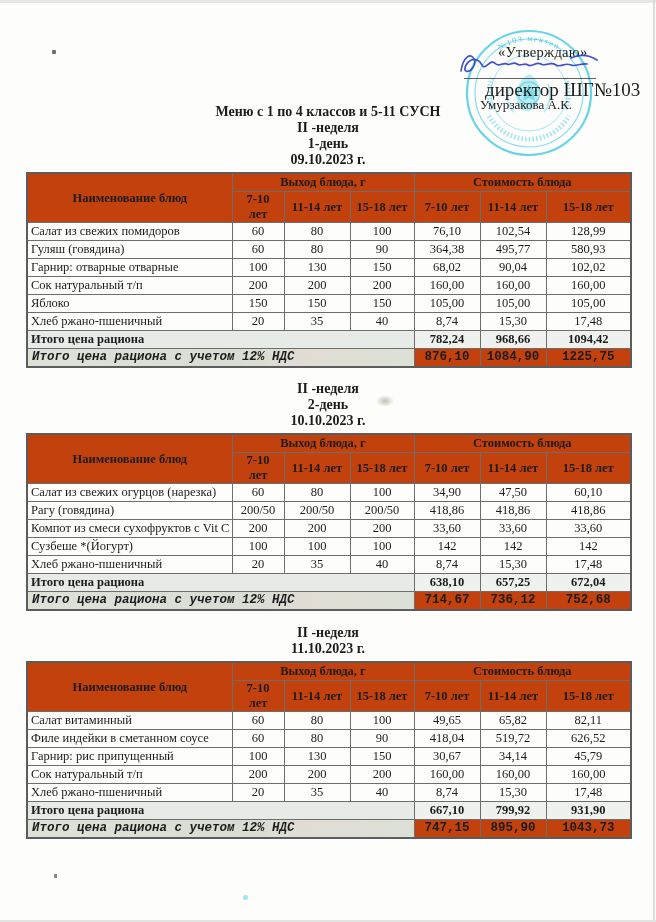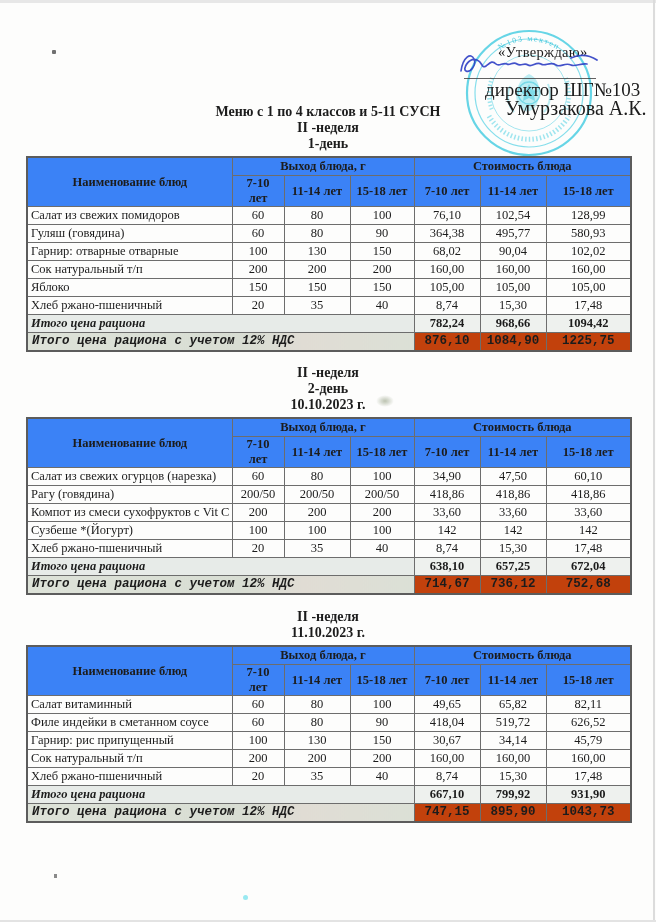--- a/index.html
+++ b/index.html
@@ -16,46 +16,46 @@
   .speck3{position:absolute;left:243px;top:895px;width:5px;height:5px;background:#7fe3ee;border-radius:50%;opacity:.8;}
   .smudge{position:absolute;left:376px;top:395px;width:18px;height:12px;border-radius:50%;
     background:radial-gradient(ellipse at center,#98a388 0%,rgba(152,163,136,0) 70%);opacity:.65;filter:blur(.5px);}
 
   
   .stamp-seal{position:absolute;left:462px;top:26px;width:134px;height:134px;}
   .approve-label{position:absolute;left:498px;top:44px;font-size:14.5px;letter-spacing:.3px;}
   .signature{position:absolute;left:453px;top:49px;width:152px;height:32px;}
   .sig-line{position:absolute;left:464px;top:78px;width:132px;height:1px;background:#3a3a3a;opacity:.8;}
   .director-title{position:absolute;left:485px;top:79px;font-size:19px;}
-  .director-name{position:absolute;left:505px;top:97px;font-size:20px;}
+  .director-name{position:absolute;left:480px;top:97px;font-size:13px;}
 
   
   .doc{position:relative;padding-top:104px;border-radius:20px;}
   .titles{width:604px;margin-left:26px;text-align:center;font-weight:bold;
     font-size:14px;line-height:16px;margin-bottom:4px;}
   .titles div{white-space:nowrap;}
 
   table.menu{border-collapse:collapse;table-layout:fixed;width:604px;margin:0 0 0 26px;
     font-size:12.5px;border:2px solid #5c5c5c;}
   table.menu col.c-name{width:205px;}
   table.menu col.c-v1{width:52px;}
   table.menu col.c-v2{width:66px;}
   table.menu col.c-v3{width:64px;}
   table.menu col.c-s1{width:66px;}
   table.menu col.c-s2{width:66px;}
   table.menu col.c-s3{width:85px;}
   table.menu th,table.menu td{border:1px solid #6d6d6d;padding:0 3px;height:17px;line-height:15px;
     overflow:hidden;}
-  table.menu th{font-weight:bold;text-align:center;background:#3b82f6;}
+  table.menu th{font-weight:bold;text-align:center;background:#c2410c;}
   .h-group{height:19px;}
   .h-sub{height:26px;white-space:pre-line;line-height:13px;}
   td.t-name{text-align:left;padding-left:4px;white-space:nowrap;}
   td.num{text-align:center;}
   tr.row-total td{background:#e7ebe8;font-weight:bold;}
-  tr.row-total td.total-label{font-style:italic;text-align:left;}
+  tr.row-total td.total-label{text-align:left;}
   tr.row-total td.num{background:#eef1ee;}
   tr.row-vat td{background:#dbe0d6;font-weight:bold;font-family:Liberation Mono, monospace;}
   tr.row-vat td.total-label{font-style:italic;text-align:left;padding-left:4px;
     background:linear-gradient(90deg,#dde2d8 0%,#d8ddd3 55%,#e0dcd4 72%,#dbe0d6 100%);}
   tr.row-vat td.num{background:#c2410c;}
   .gap1{height:13px;}
   .gap2{height:14px;}
 </style>
 </head>
 <body>
@@ -108,20 +108,21 @@
   <div class="sig-line"></div>
   <div class="director-title">директор ШГ№103</div>
   <div class="director-name">Умурзакова А.К.</div>
 
   <div class="doc">
 
     <div class="titles">
       <div>Меню с 1 по 4 классов и 5-11 СУСН</div>
       <div>II -неделя</div>
       <div>1-день</div>
+      <div>09.10.2023 г.</div>
     </div>
     <table class="menu">
       <colgroup>
           <col class="c-name">
           <col class="c-v1">
           <col class="c-v2">
           <col class="c-v3">
           <col class="c-s1">
           <col class="c-s2">
           <col class="c-s3">

